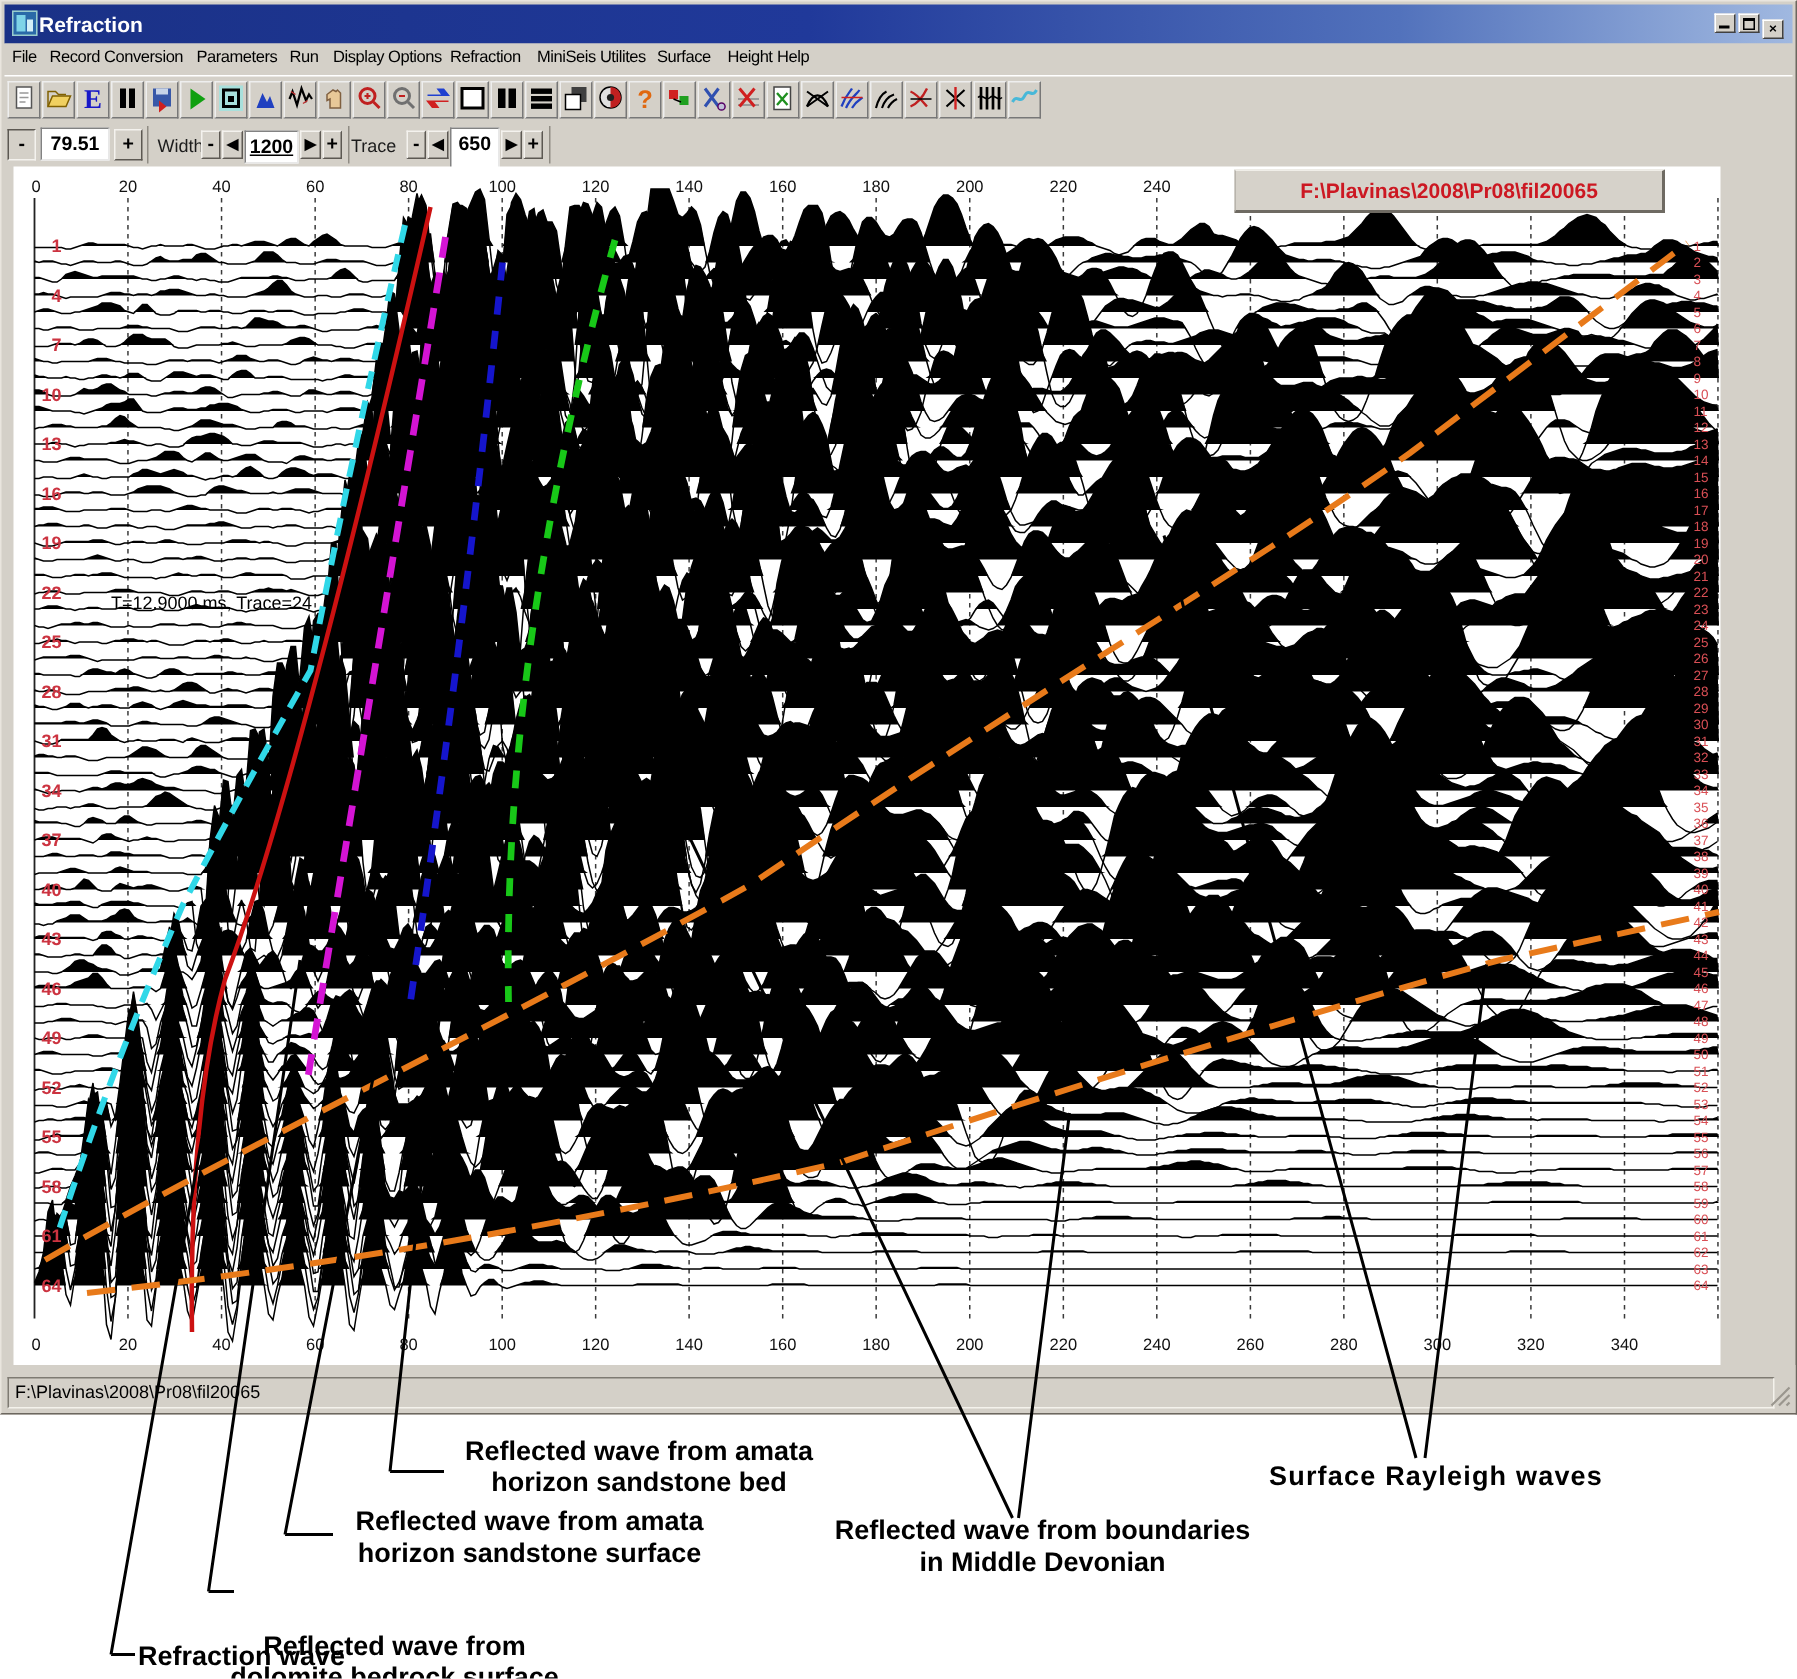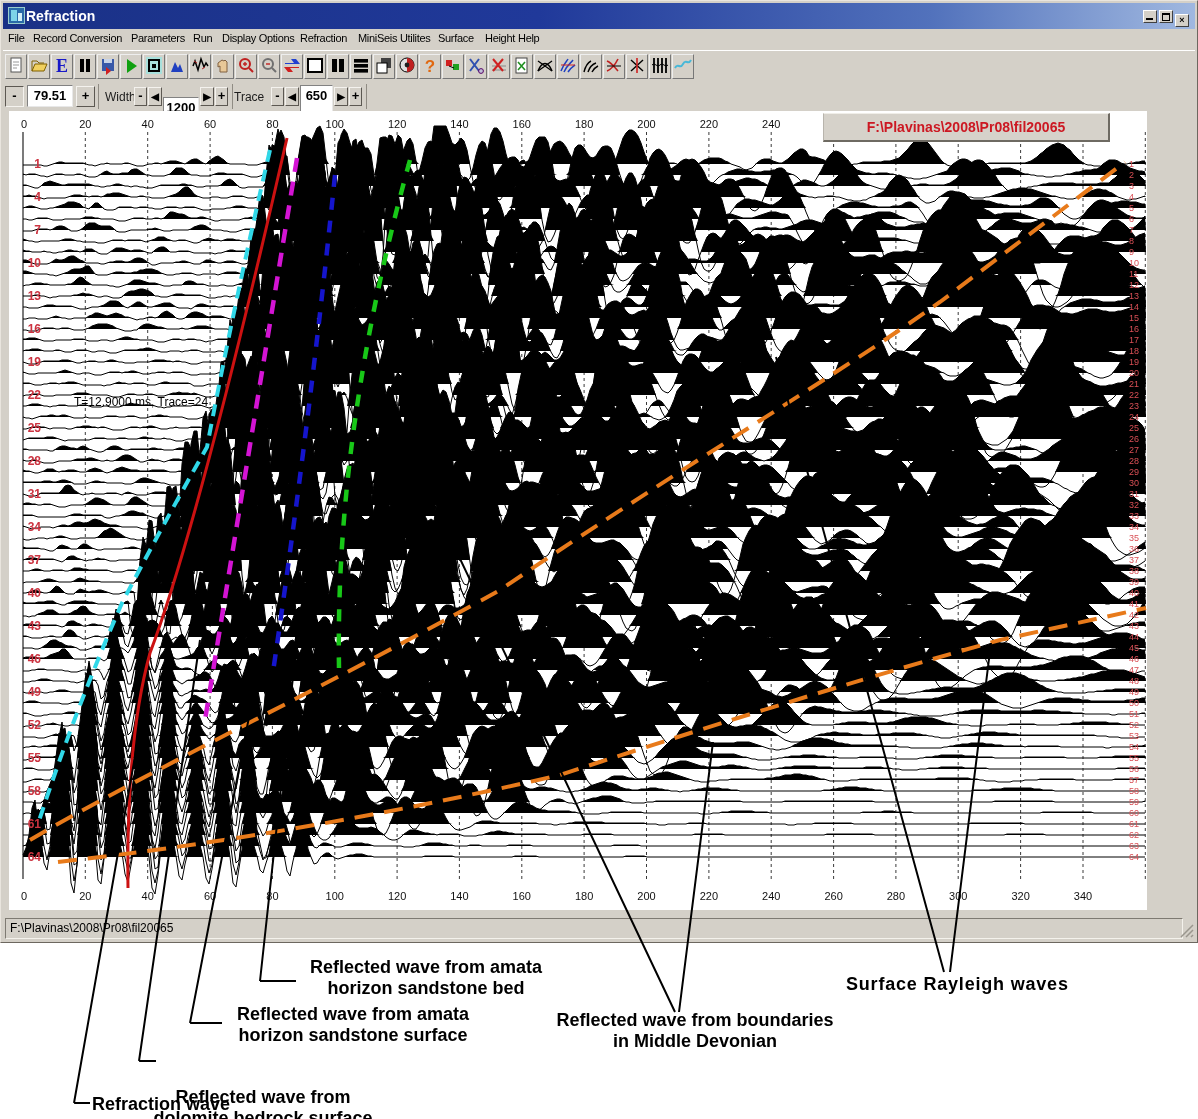--- a/index.html
+++ b/index.html
@@ -191,21 +191,21 @@
         </svg></div>
     </div>
  <div class="tb2">
    <div class="b3" style="left:2px;top:3px;width:19px;height:21px;border-top-color:#5c5852;border-left-color:#5c5852;border-right-color:#f4f2ee;border-bottom-color:#f4f2ee;line-height:18px;">-</div>
    <div class="fld" style="left:24px;top:2px;width:46px;height:22px;line-height:20px;">79.51</div>
    <div class="b3" style="left:73px;top:3px;width:19px;height:21px;line-height:18px;">+</div>
    <div style="position:absolute;left:95px;top:1px;width:1px;height:25px;background:#908c84"></div>
    <div class="lbl2" style="left:102px;top:7px;">Width</div>
    <div class="b3" style="left:131px;top:4px;width:13px;height:19px;line-height:16px;">-</div>
    <div class="b3" style="left:145px;top:4px;width:14px;height:19px;font-size:10px;line-height:17px;">◀</div>
-   <div class="fld" style="left:160px;top:14px;width:36px;height:22px;line-height:20px;text-decoration:underline;">1200</div>
+   <div class="fld" style="left:160px;top:4px;width:36px;height:22px;line-height:20px;text-decoration:underline;">1200</div>
    <div class="b3" style="left:197px;top:4px;width:14px;height:19px;font-size:10px;line-height:17px;">▶</div>
    <div class="b3" style="left:212px;top:4px;width:13px;height:19px;line-height:16px;">+</div>
    <div style="position:absolute;left:229px;top:1px;width:1px;height:25px;background:#908c84"></div>
    <div class="lbl2" style="left:231px;top:7px;">Trace</div>
    <div class="b3" style="left:268px;top:4px;width:13px;height:19px;line-height:16px;">-</div>
    <div class="b3" style="left:282px;top:4px;width:14px;height:19px;font-size:10px;line-height:17px;">◀</div>
    <div class="fld" style="left:297px;top:2px;width:33px;height:36px;line-height:20px;">650</div>
    <div class="b3" style="left:331px;top:4px;width:14px;height:19px;font-size:10px;line-height:17px;">▶</div>
    <div class="b3" style="left:346px;top:4px;width:13px;height:19px;line-height:16px;">+</div>
    <div style="position:absolute;left:363px;top:1px;width:1px;height:25px;background:#908c84"></div>

